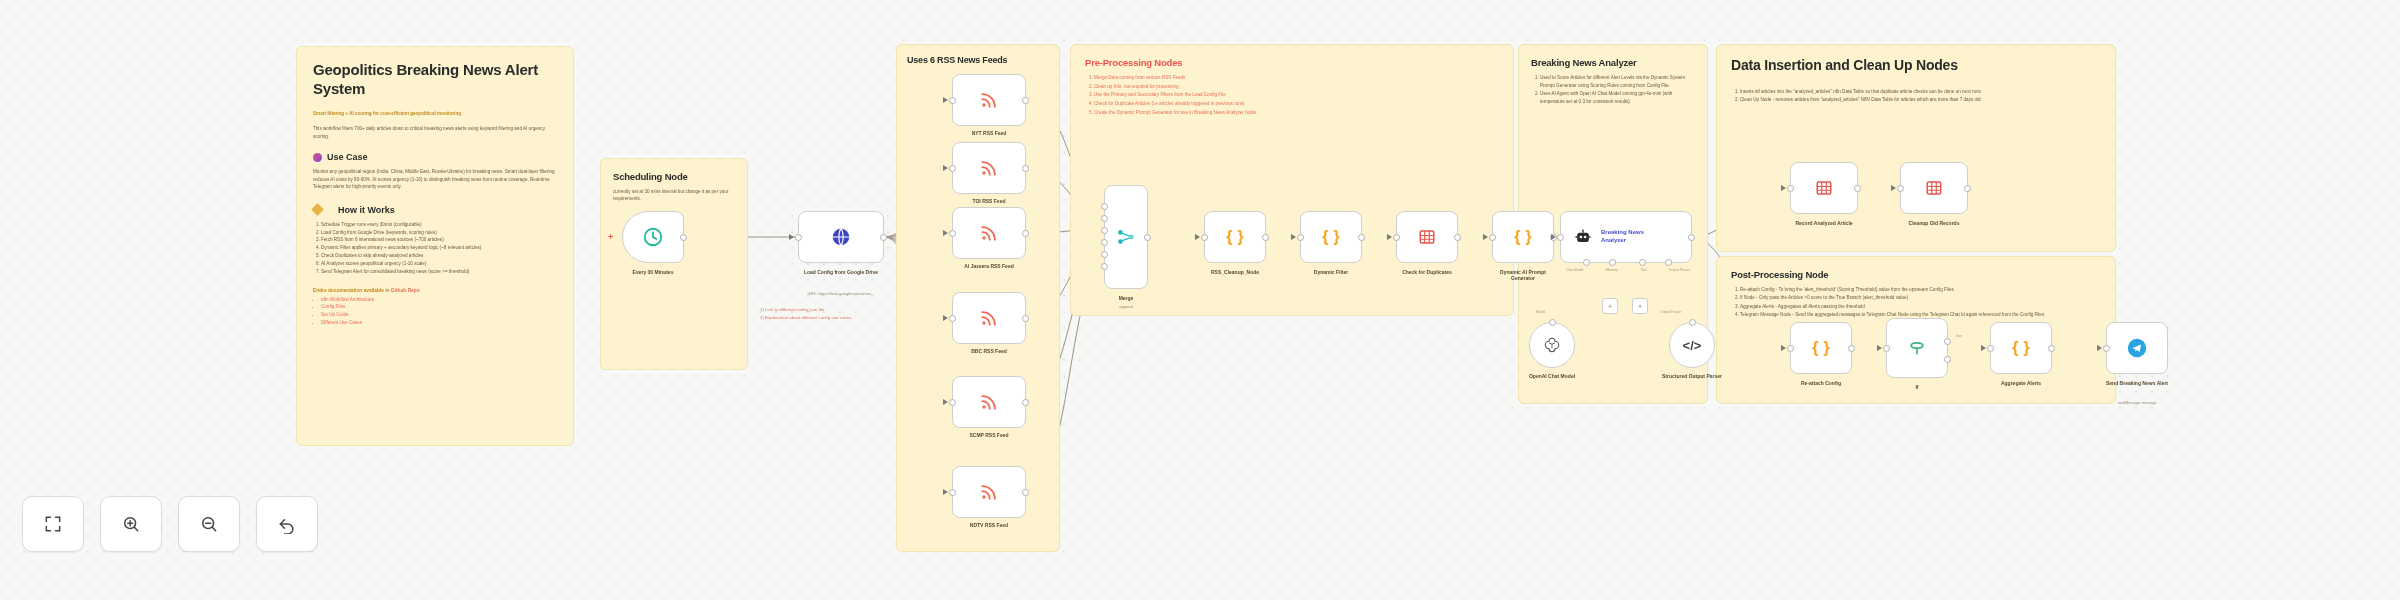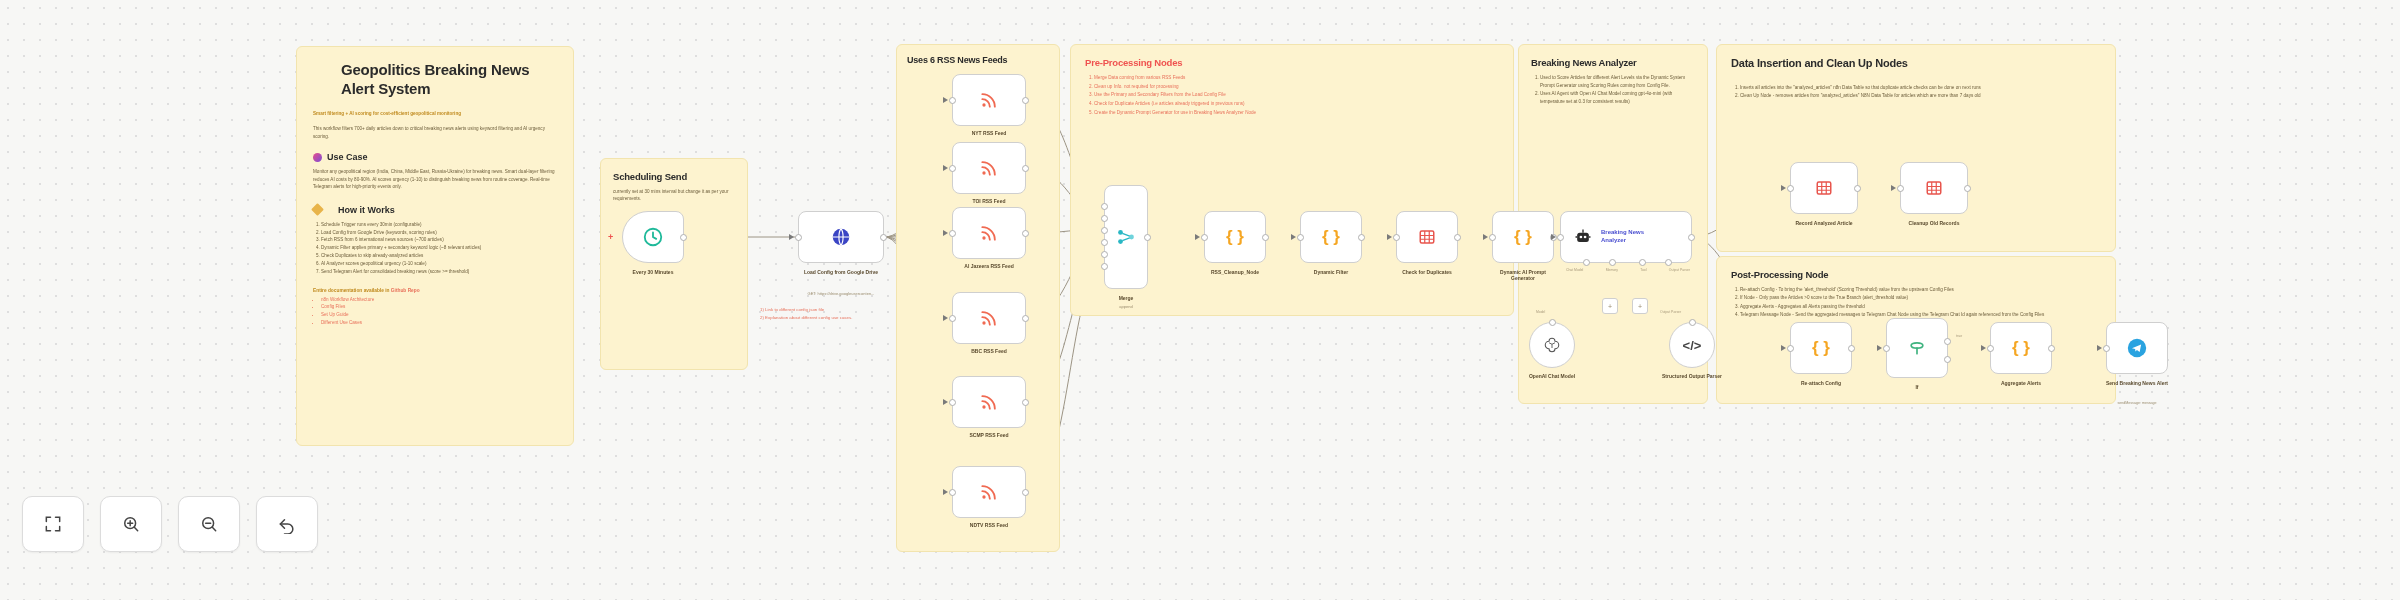--- a/index.html
+++ b/index.html
@@ -125,21 +125,21 @@
 
     <g fill="none" stroke="#b3aa96" stroke-width="1" stroke-dasharray="3 3">
       <path d="M1586,262 C1570,290 1556,300 1552,322"></path>
       <path d="M1664,262 C1676,290 1686,300 1692,322"></path>
       <path d="M1610,262 L1610,300"></path>
       <path d="M1640,262 L1640,300"></path>
     </g>
   </svg>
 
   <div class="note" style="left:296px; top:46px; width:278px; height:400px; padding:14px 16px;">
-    <div class="note-title" style="font-size:15px; line-height:1.25; margin-bottom:12px;margin-left:28px;">Geopolitics Breaking News Alert System</div>
+    <div class="note-title" style="font-size:15px; line-height:1.25; margin-bottom:12px;">Geopolitics Breaking News Alert System</div>
     <div class="note-sub" style="font-size:4.6px; line-height:1.5; margin-bottom:8px;">Smart filtering + AI scoring for cost-efficient geopolitical monitoring</div>
     <div class="note-p" style="font-size:4.6px; line-height:1.6; margin-bottom:12px;">This workflow filters 700+ daily articles down to critical breaking news alerts using keyword filtering and AI urgency scoring.</div>
 
     <div style="display:flex;align-items:center;gap:5px;margin-bottom:6px;">
       <span style="display:inline-block;width:9px;height:9px;border-radius:50%;background:linear-gradient(135deg,#e94f8a,#7b4bd6);"></span>
       <span class="sec-h" style="font-size:9px;">Use Case</span>
     </div>
     <div class="note-p" style="font-size:4.6px; line-height:1.65; margin-bottom:14px;">Monitor any geopolitical region (India, China, Middle East, Russia-Ukraine) for breaking news. Smart dual-layer filtering reduces AI costs by 80-90%. AI scores urgency (1-10) to distinguish breaking news from routine coverage. Real-time Telegram alerts for high-priority events only.</div>
 
     <div style="display:flex;align-items:center;gap:16px;margin-bottom:6px;">
@@ -162,21 +162,21 @@
     </div>
     <ul style="font-size:4.6px;line-height:1.7;padding-left:8px;list-style:disc;">
       <li class="lnk">n8n Workflow Architecture</li>
       <li class="lnk">Config Files</li>
       <li class="lnk">Set Up Guide</li>
       <li class="lnk">Different Use Cases</li>
     </ul>
   </div>
 
   <div class="note" style="left:600px; top:158px; width:148px; height:212px; padding:12px 12px;">
-    <div class="note-title" style="font-size:9.5px;margin-bottom:6px;">Scheduling Send</div>
+    <div class="note-title" style="font-size:9.5px;margin-bottom:6px;">Scheduling Node</div>
     <div class="note-p" style="font-size:4.6px;line-height:1.6;">currently set at 30 mins interval but change it as per your requirements.</div>
   </div>
 
 
   <div class="note" style="left:896px; top:44px; width:164px; height:508px; padding:10px;">
     <div class="note-title" style="font-size:9px;text-align:left;">Uses 6 RSS News Feeds</div>
   </div>
 
   <div class="note" style="left:1070px; top:44px; width:444px; height:272px; padding:12px 14px;">
     <div class="note-title red" style="font-size:9.5px;margin-bottom:6px;">Pre-Processing Nodes</div>
@@ -191,21 +191,21 @@
 
   <div class="note" style="left:1518px; top:44px; width:190px; height:360px; padding:12px 12px;">
     <div class="note-title" style="font-size:9.5px;margin-bottom:6px;">Breaking News Analyzer</div>
     <ol style="font-size:4.6px;line-height:1.75;padding-left:9px;">
       <li class="note-li">Used to Score Articles for different Alert Levels via the Dynamic System Prompt Generator using Scoring Rules coming from Config File.</li>
       <li class="note-li">Uses AI Agent with Open AI Chat Model coming gpt-4o-mini (with temperature set at 0.3 for consistent results)</li>
     </ol>
   </div>
 
   <div class="note" style="left:1716px; top:44px; width:400px; height:208px; padding:12px 14px;">
-    <div class="note-title" style="font-size:11px;margin-bottom:15px;">Data Insertion and Clean Up Nodes</div>
+    <div class="note-title" style="font-size:14px;margin-bottom:15px;">Data Insertion and Clean Up Nodes</div>
     <ol style="font-size:4.6px;line-height:1.8;padding-left:9px;">
       <li class="note-li">Inserts all articles into the "analyzed_articles" n8n Data Table so that duplicate article checks can be done on next runs</li>
       <li class="note-li">Clean Up Node - removes articles from "analyzed_articles" N8N Data Table for articles which are more than 7 days old</li>
     </ol>
   </div>
 
   <div class="note" style="left:1716px; top:256px; width:400px; height:148px; padding:12px 14px;">
     <div class="note-title" style="font-size:9.5px;margin-bottom:6px;">Post-Processing Node</div>
     <ol style="font-size:4.6px;line-height:1.8;padding-left:9px;">
       <li class="note-li">Re-attach Config - To bring the 'alert_threshold' (Scoring Threshold) value from the upstream Config Files</li>

